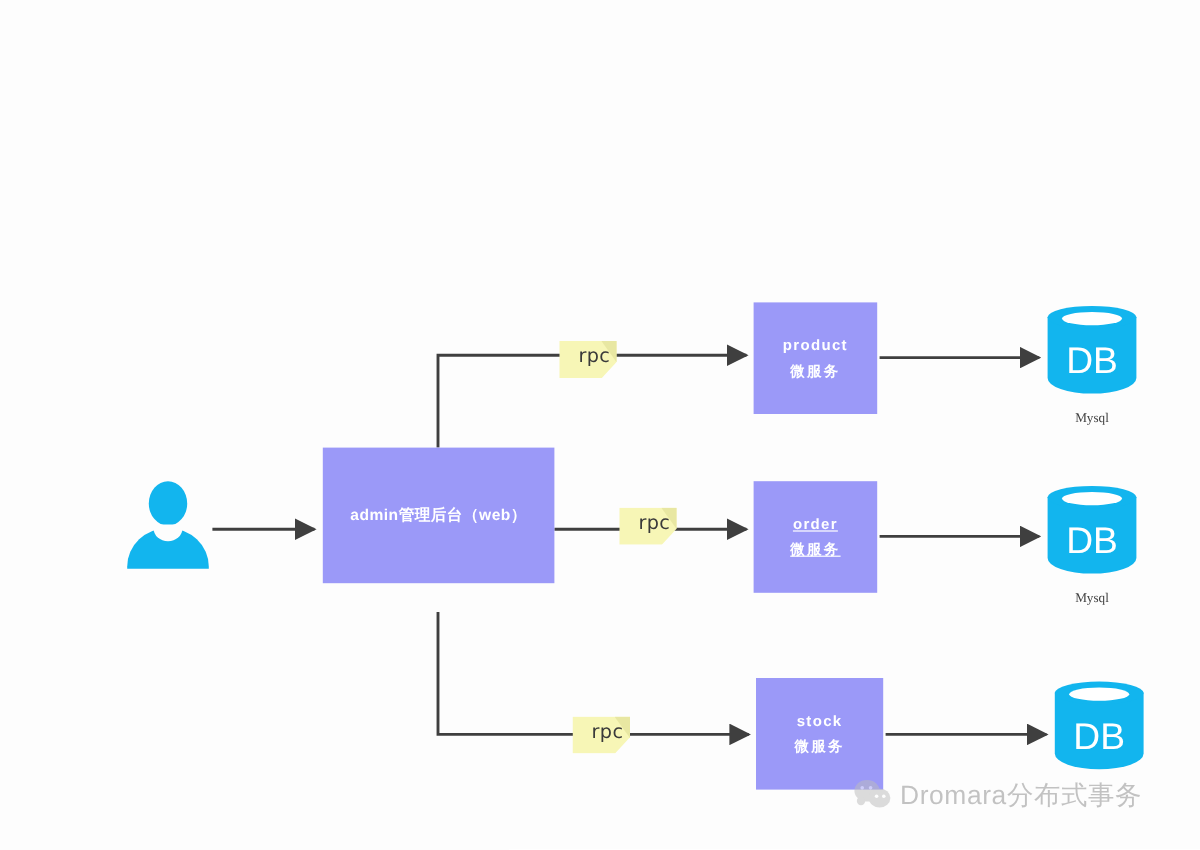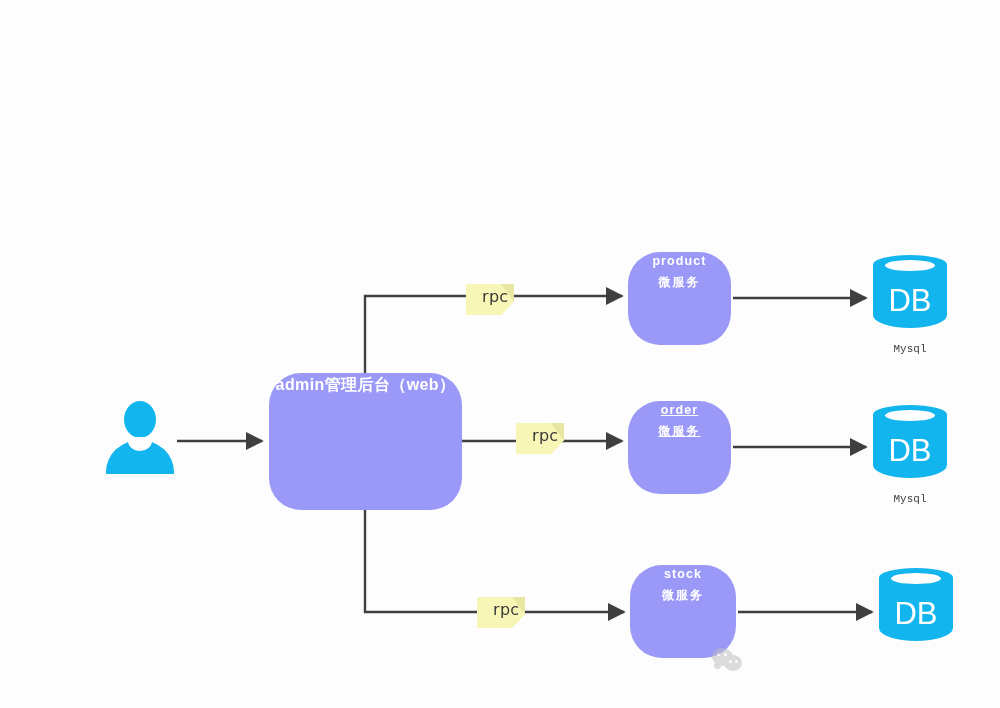--- a/index.html
+++ b/index.html
@@ -27,36 +27,36 @@
     pointer-events: none;
   }
 
   
   .box {
     position: absolute;
     background: #9b99f8;
     display: flex;
     flex-direction: column;
     align-items: center;
+    justify-content: center;
     color: #ffffff;
     text-align: center;
     line-height: 1.45;
     box-sizing: border-box;
-    border-radius: 32px;
   }
   .box .ln {
     display: block;
     white-space: nowrap;
   }
   #box-admin {
     left: 269px;
     top: 373px;
     width: 193px;
-    height: 137px;
-    font-size: 16px;
+    height: 113px;
+    font-size: 13px;
     font-weight: 700;
     letter-spacing: .4px;
   }
   .box-service {
     width: 103px;
     height: 93px;
     font-size: 12.5px;
     font-weight: 700;
     letter-spacing: 1.1px;
   }
@@ -155,21 +155,21 @@
     z-index: 3;
   }
   .db .caption {
     position: absolute;
     left: 0;
     top: 88px;
     width: 74px;
     text-align: center;
     font-size: 11px;
     color: #3f3f3f;
-    font-family: Liberation Mono, monospace;
+    font-family: Liberation Serif, serif;
   }
   #db-product { left: 873px; top: 255px; }
   #db-order   { left: 873px; top: 405px; }
   #db-stock   { left: 879px; top: 568px; }
 
   
   #user-actor {
     position: absolute;
     left: 106px;
     top: 401px;
@@ -351,15 +351,16 @@
   <div id="watermark">
     <div class="wechat">
       <div class="bub bub1"></div>
       <div class="bub tail1"></div>
       <div class="bub bub2"></div>
       <div class="dot d1"></div>
       <div class="dot d2"></div>
       <div class="dot d3"></div>
       <div class="dot d4"></div>
     </div>
+    <div class="wm-text">Dromara分布式事务</div>
   </div>
 
 </div>
 
 </body></html>

